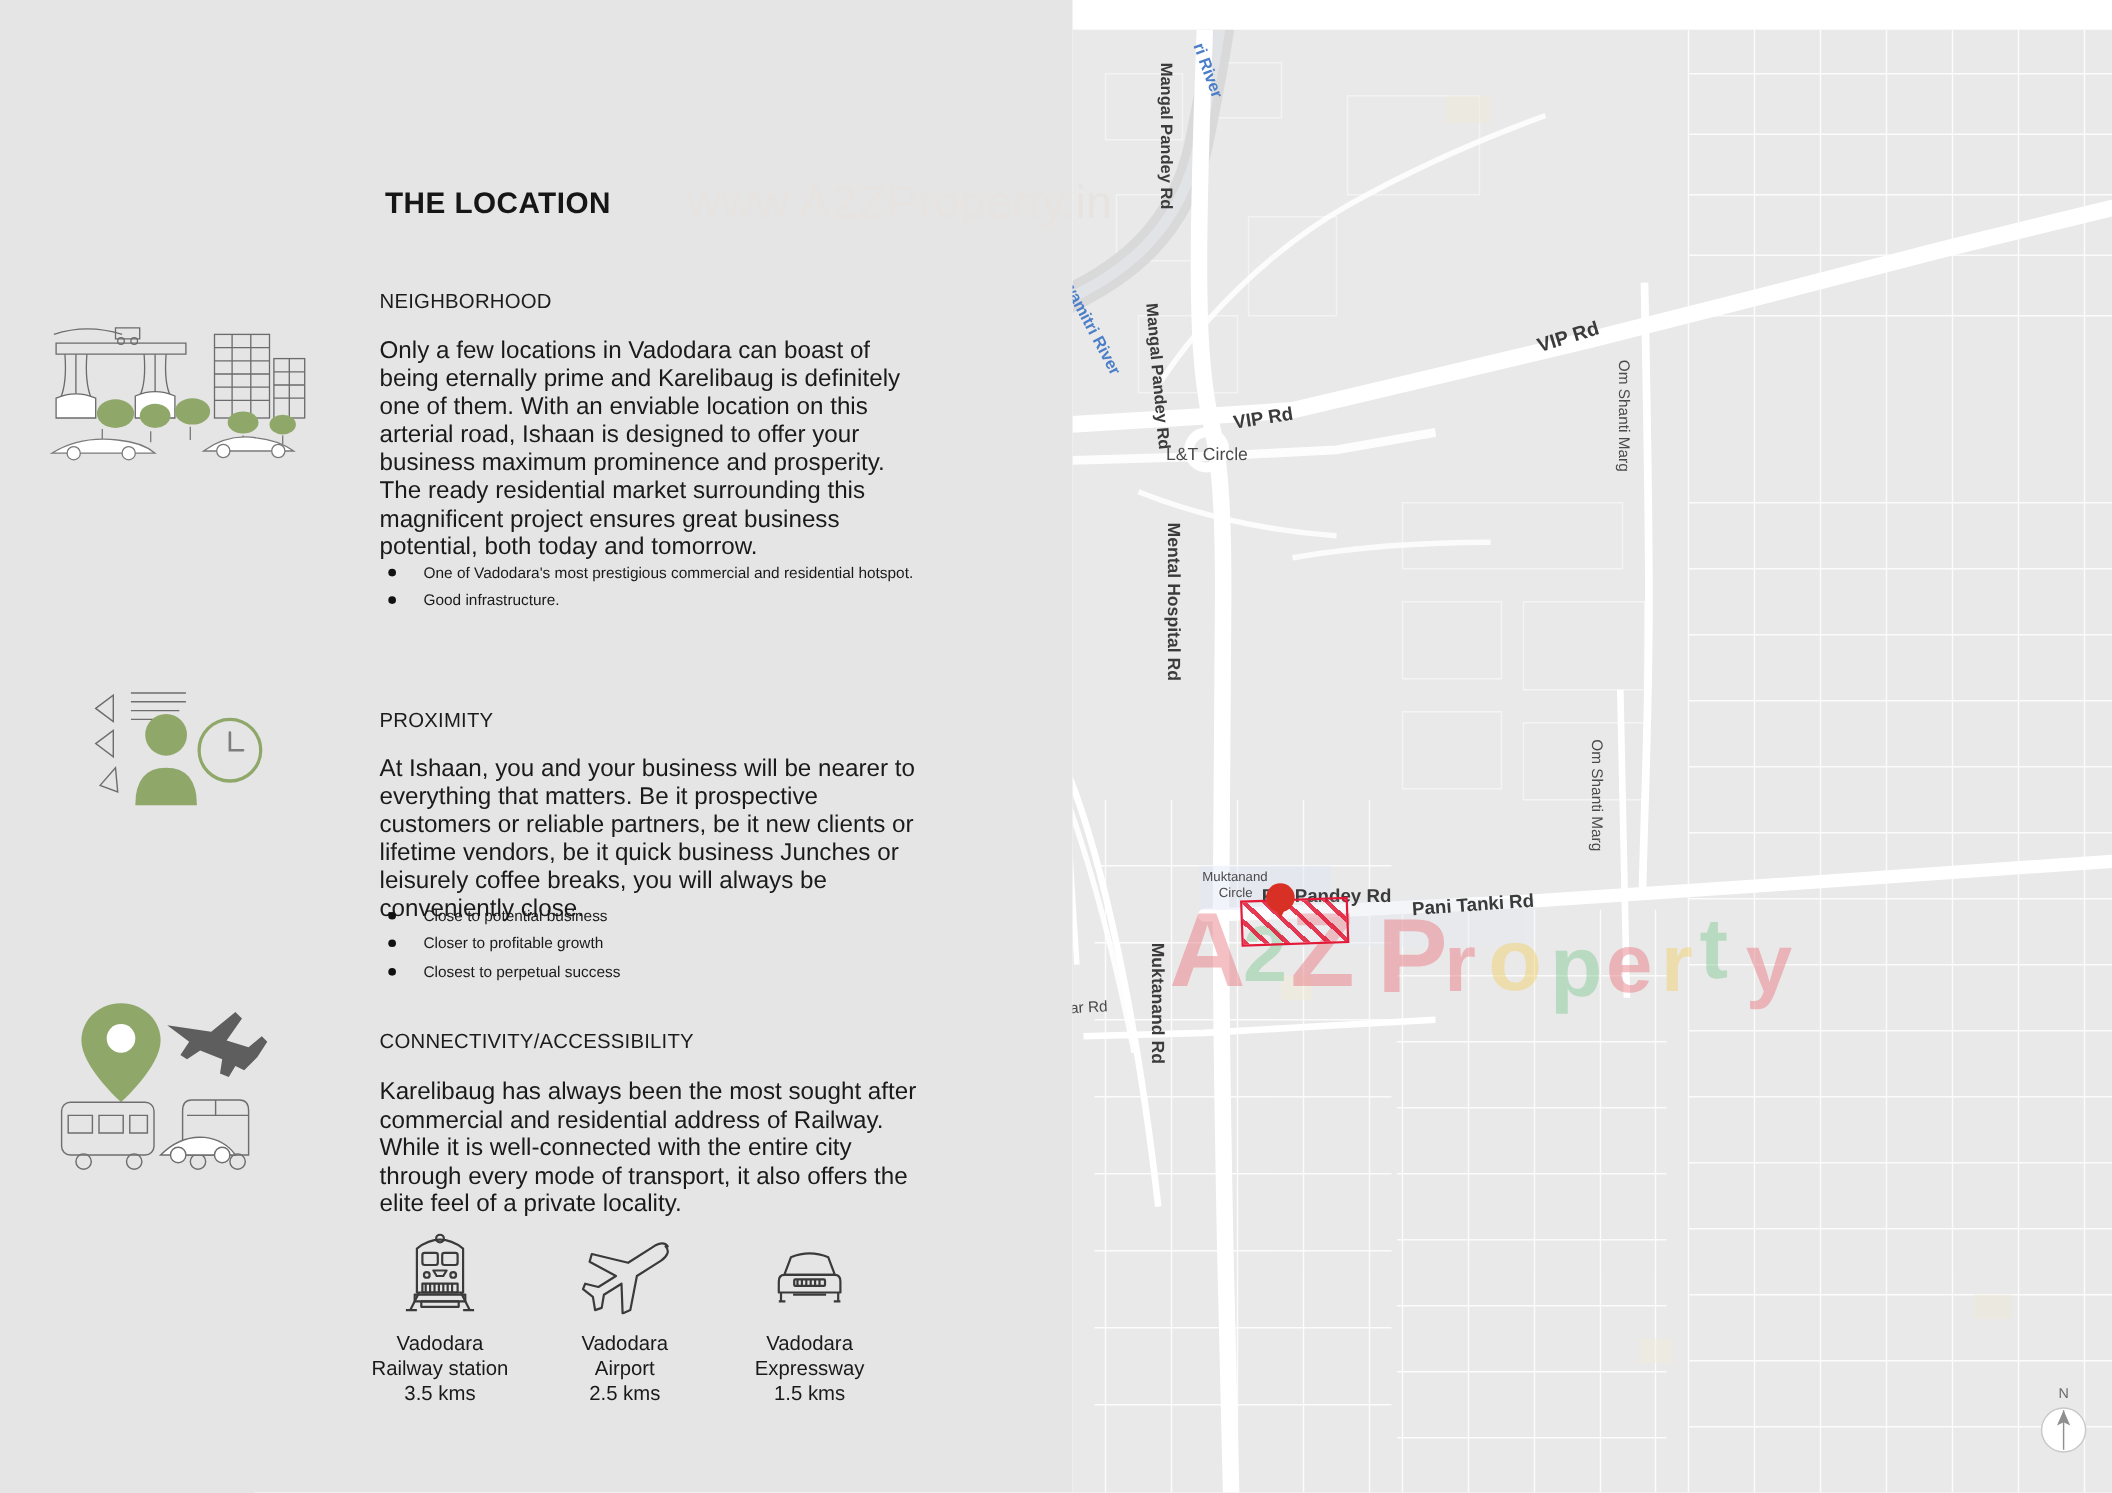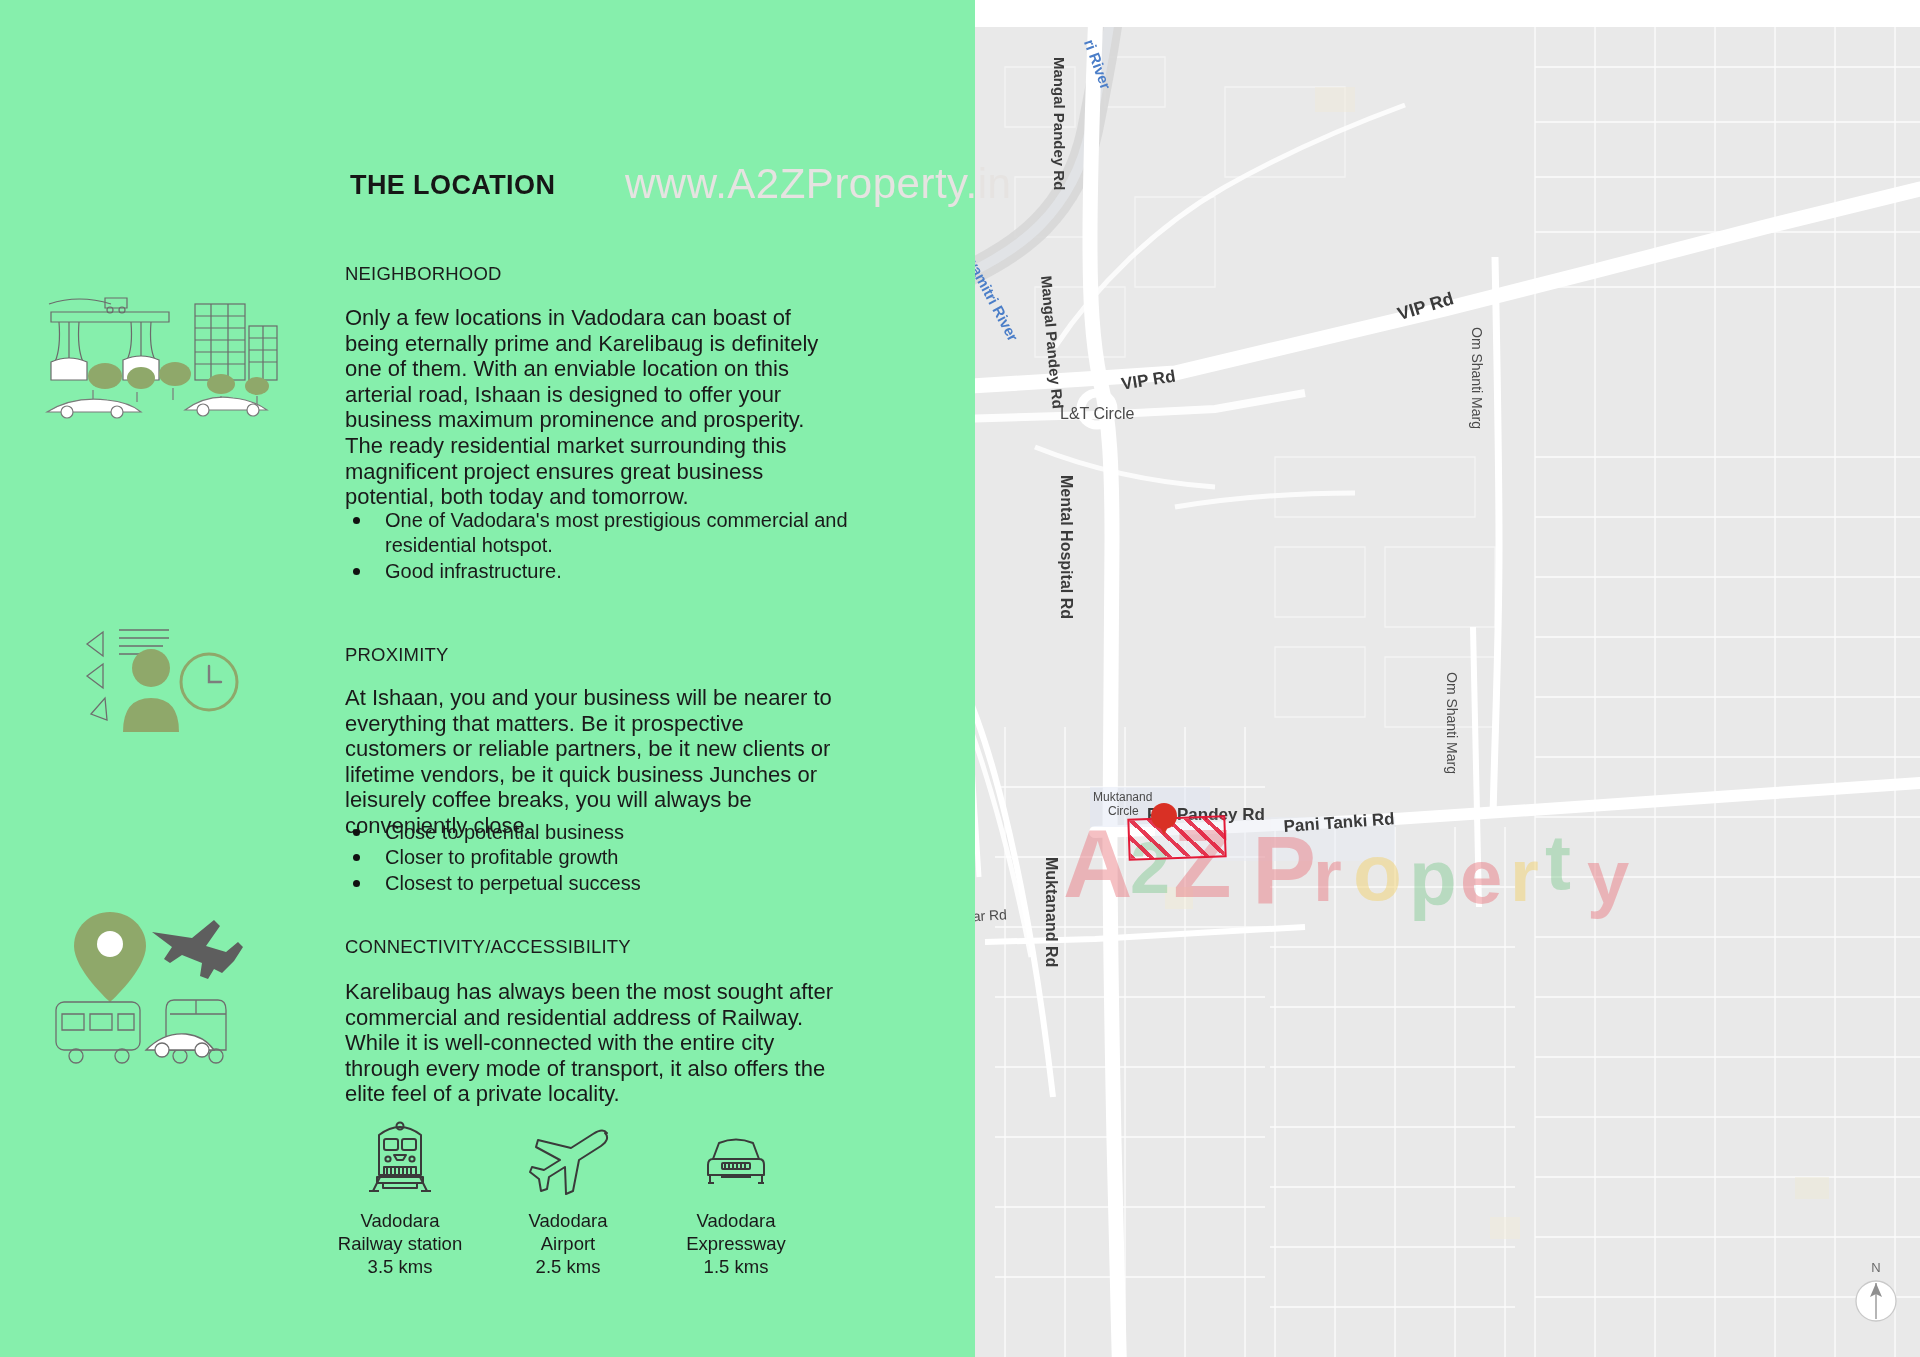--- a/index.html
+++ b/index.html
@@ -5,40 +5,40 @@
   * { box-sizing: border-box; margin: 0; padding: 0; }
   html, body {
     width: 1920px; height: 1357px;
     background: #ffffff;
     font-family: "Liberation Sans", sans-serif;
     overflow: hidden;
   }
   .page { position: relative; width: 1920px; height: 1357px; background:#fff; }
 
   
-  .left-pane { position: absolute; left: 0; top: 0; width: 975px; height: 1357px; background:#86efac; }
+  .left-pane { position: absolute; left: 0; top: 0; width: 975px; height: 1357px; background:#e5e5e5; }
 
   .page-title {
     position: absolute; left: 350px; top: 170px;
     font-size: 27px; font-weight: bold; color: #161616;
     letter-spacing: 0.4px;
   }
 
   .sec-head {
     position: absolute; left: 345px;
     font-size: 18.5px; color: #1c1c1c; letter-spacing: 0.2px;
   }
   .body-para {
     position: absolute; left: 345px;
     width: 500px;
     font-size: 22px; line-height: 25.6px; color: #1a1a1a;
   }
   .bullets {
     position: absolute; left: 345px; width: 520px;
-    font-size: 20px; line-height: 25.4px; color:#1a1a1a;
+    font-size: 14px; line-height: 25.4px; color:#1a1a1a;
     list-style: none;
   }
   .bullets li { position: relative; padding-left: 40px; margin-bottom: 0px; }
   .bullets li .dot {
     position: absolute; left: 8px; top: 9px;
     width: 7px; height: 7px; background:#111; border-radius: 50%;
   }
 
   
   .illus { position: absolute; }

